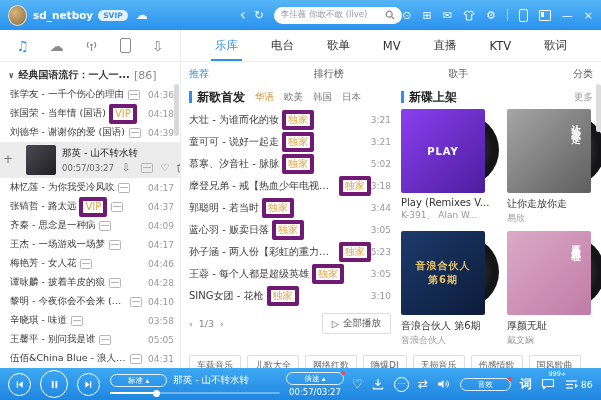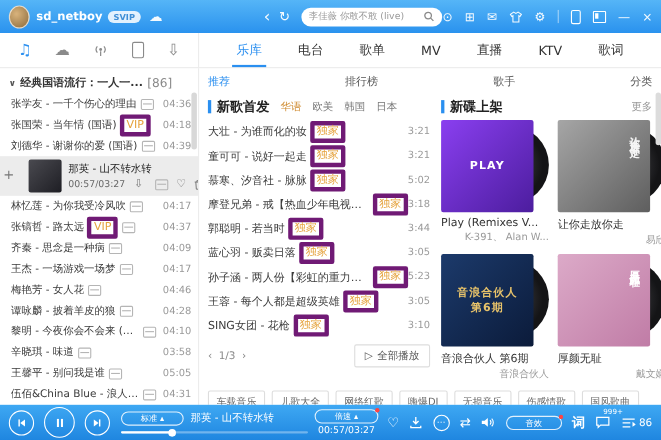--- a/index.html
+++ b/index.html
@@ -75,21 +75,21 @@
   .pag{color:#888;font-size:9.5px;display:flex;align-items:center;gap:6px;}
   .playall{margin-left:auto;border:1px solid #ddd;border-radius:2px;padding:3px 9px;font-size:9.5px;color:#555;background:#fff;display:flex;align-items:center;gap:4px;}
   .albgrid{display:grid;grid-template-columns:98px 98px;column-gap:8px;row-gap:6px;}
   .albcard{width:98px;}
   .coverwrap{position:relative;width:98px;height:84px;}
   .vinyl{position:absolute;right:0;top:5px;width:72px;height:72px;border-radius:50%;background:radial-gradient(circle,#3a3a3e 18%,#141416 60%);}
   .cover{position:absolute;left:0;top:0;width:84px;height:84px;border-radius:2px;z-index:1;overflow:hidden;}
   .cover .vtext{position:absolute;top:7px;writing-mode:vertical-rl;letter-spacing:2px;font-size:9.5px;line-height:13px;font-weight:bold;}
   .cover .ctext{position:absolute;inset:0;display:flex;flex-direction:column;align-items:center;justify-content:center;font-weight:bold;font-size:10px;letter-spacing:1px;text-align:center;}
   .alb-title{margin-top:4px;font-size:10px;color:#333;white-space:nowrap;overflow:hidden;text-overflow:ellipsis;}
-  .alb-artist{margin-top:1px;font-size:9px;color:#999;white-space:nowrap;overflow:hidden;text-overflow:ellipsis;text-align:right;}
+  .alb-artist{margin-top:1px;font-size:9px;color:#999;white-space:nowrap;overflow:hidden;text-overflow:ellipsis;}
   .tagsrow{display:flex;gap:6px;margin-top:8px;}
   .tagbox{border:1px solid #ddd;border-radius:2px;padding:3px 7px;font-size:9px;color:#666;white-space:nowrap;}
   .ct-scroll{position:absolute;right:0px;top:22px;width:5px;height:48px;background:#dcdcdc;border-radius:3px;}
   
   .player{position:absolute;left:0;right:0;bottom:0;height:32px;background:linear-gradient(180deg,#3ea8f3,#1f86e0);display:flex;align-items:center;padding:0 8px;color:#fff;}
   .cbtn{border:1.4px solid #fff;border-radius:50%;display:flex;align-items:center;justify-content:center;flex:none;}
   .cbtn.small{width:21px;height:21px;}
   .cbtn.big{width:26px;height:26px;margin:0 9px;}
   .pcenter{width:170px;margin-left:10px;flex:none;}
   .pc-top{display:flex;align-items:center;gap:6px;}

